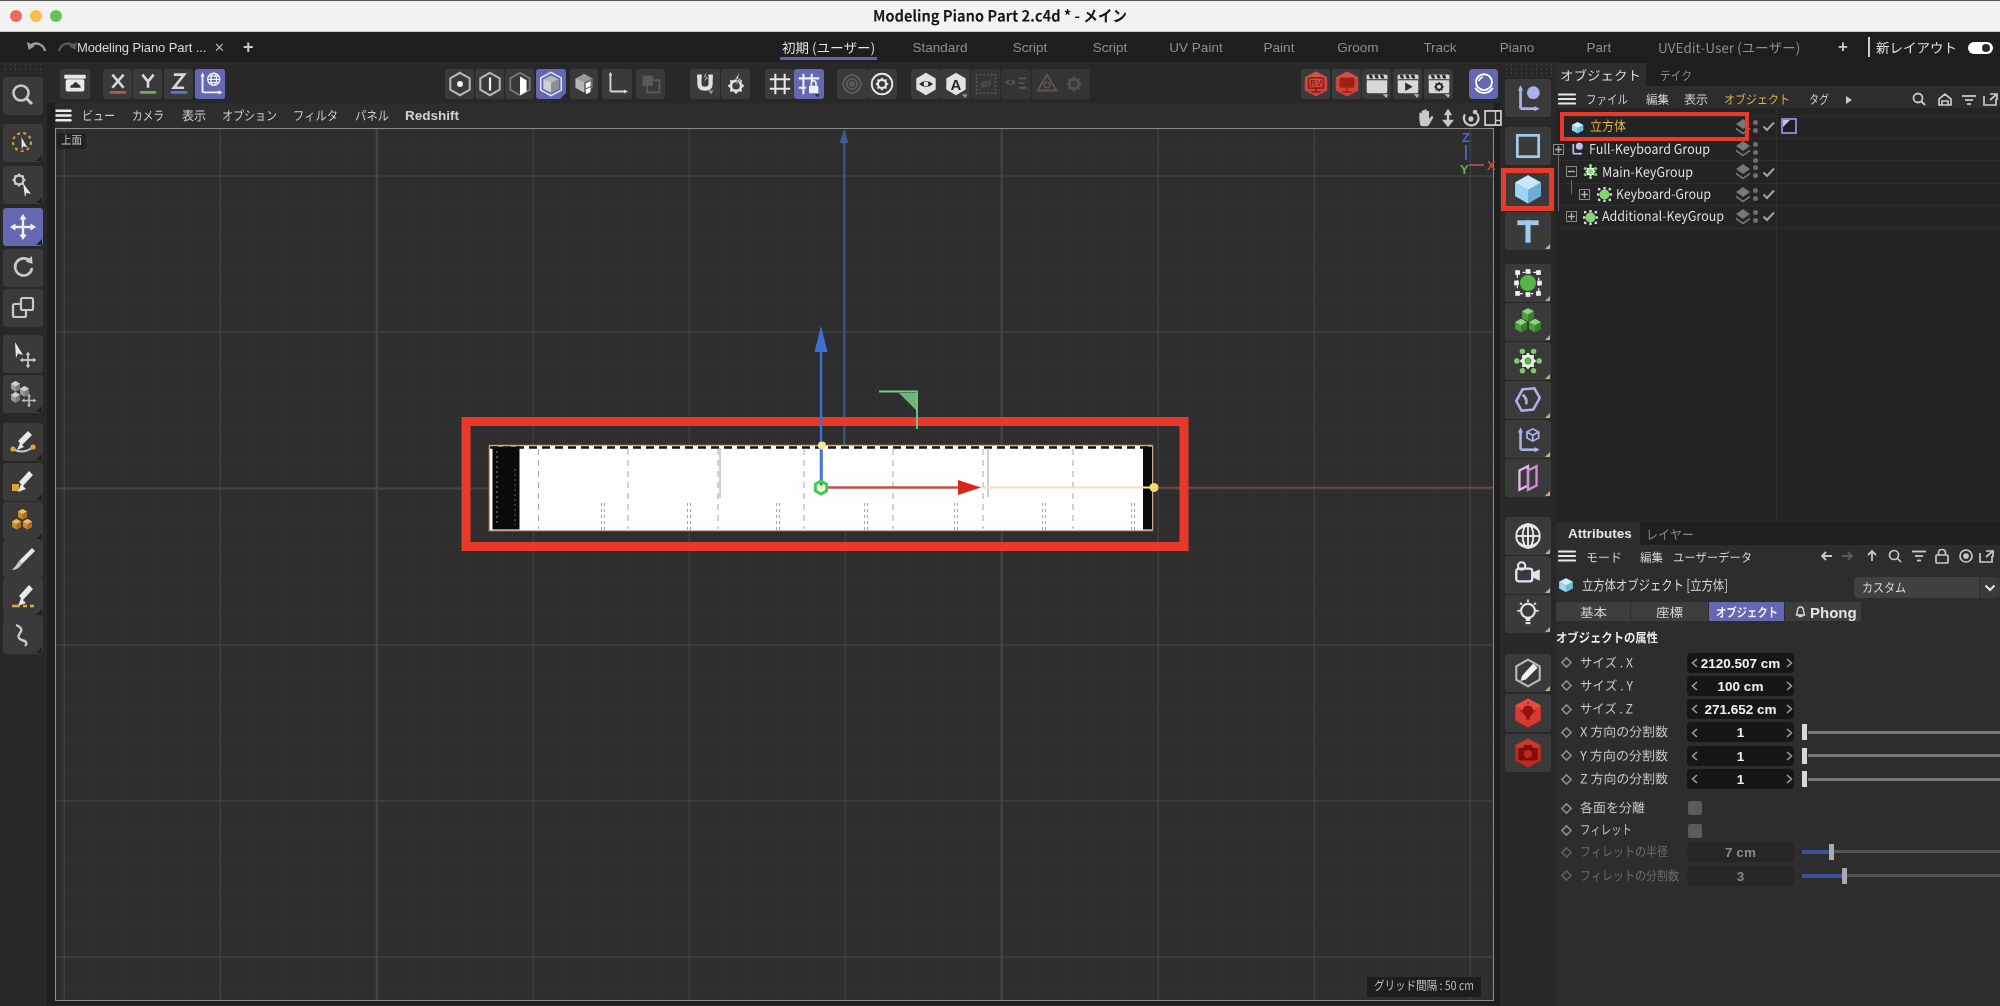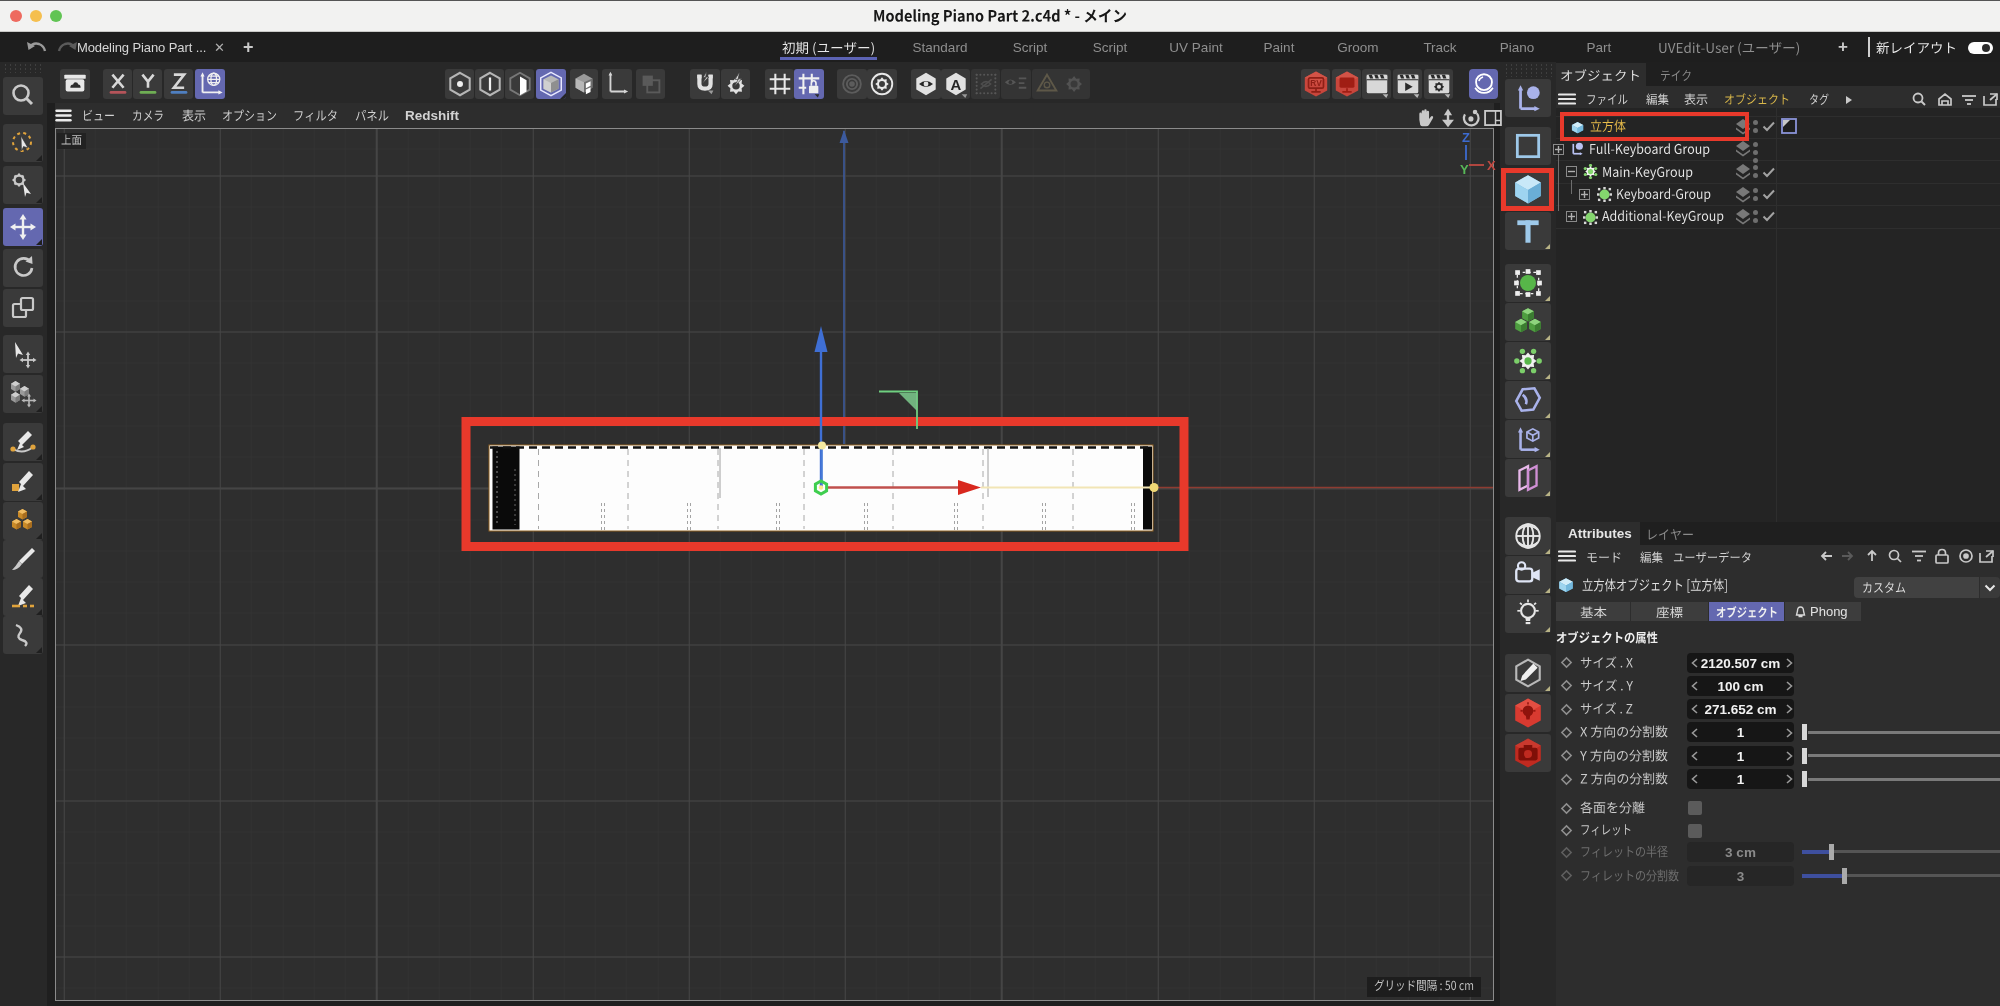--- a/index.html
+++ b/index.html
@@ -1109,21 +1109,21 @@
 <div class="abs" style="left:1709px;top:602px;width:75px;height:19px;background:#6468b0"></div>
 <div class="abs" style="left:1716px;top:604px"><svg class="jt" width="62" height="16" viewBox="0 -11.0 62 16" style="vertical-align:-3.5px">
       <g transform="scale(0.8267 1)">
         <path d="M8.6 -10.0Q8.5 -9.7 8.5 -9.4Q8.5 -9.0 8.5 -8.7Q8.5 -8.2 8.5 -7.6Q8.5 -7.0 8.5 -6.3Q8.5 -5.6 8.6 -4.9Q8.6 -4.2 8.6 -3.5Q8.6 -2.7 8.6 -2.1Q8.6 -1.4 8.6 -0.7Q8.6 -0.1 8.3 0.2Q7.9 0.5 7.2 0.5Q6.7 0.5 6.1 0.5Q5.6 0.5 5.1 0.5L4.9 -1.2Q5.3 -1.1 5.8 -1.1Q6.3 -1.0 6.6 -1.0Q6.8 -1.0 6.9 -1.1Q7.0 -1.3 7.0 -1.5Q7.0 -2.0 7.0 -2.5Q7.0 -3.1 7.0 -3.7Q7.0 -4.3 7.0 -5.0Q7.0 -5.7 7.0 -6.3Q7.0 -7.0 6.9 -7.6Q6.9 -8.2 6.9 -8.7Q6.9 -9.2 6.8 -9.5Q6.8 -9.8 6.8 -10.0ZM1.4 -7.9Q1.7 -7.9 2.1 -7.9Q2.5 -7.8 2.8 -7.8Q3.0 -7.8 3.4 -7.8Q3.9 -7.8 4.5 -7.8Q5.1 -7.8 5.8 -7.8Q6.5 -7.8 7.2 -7.8Q7.9 -7.8 8.5 -7.8Q9.1 -7.8 9.5 -7.8Q9.9 -7.8 10.1 -7.8Q10.4 -7.8 10.7 -7.9Q11.1 -7.9 11.3 -7.9V-6.3Q11.1 -6.3 10.7 -6.3Q10.4 -6.3 10.1 -6.3Q10.0 -6.3 9.6 -6.3Q9.2 -6.3 8.6 -6.3Q8.0 -6.3 7.3 -6.3Q6.6 -6.3 5.8 -6.3Q5.1 -6.3 4.5 -6.3Q3.9 -6.3 3.4 -6.3Q3.0 -6.3 2.8 -6.3Q2.5 -6.3 2.1 -6.3Q1.7 -6.3 1.4 -6.3ZM0.7 -2.0Q1.7 -2.4 2.6 -3.0Q3.5 -3.6 4.2 -4.2Q5.0 -4.8 5.5 -5.5Q6.1 -6.1 6.4 -6.6L7.3 -6.6L7.3 -5.3Q6.9 -4.7 6.3 -4.1Q5.7 -3.5 5.0 -2.8Q4.3 -2.2 3.5 -1.7Q2.7 -1.1 1.9 -0.7Z M22.0 -10.5Q22.2 -10.3 22.3 -10.0Q22.5 -9.7 22.7 -9.4Q22.8 -9.1 22.9 -8.9L21.9 -8.4Q21.8 -8.7 21.6 -9.0Q21.5 -9.3 21.3 -9.6Q21.1 -9.9 21.0 -10.1ZM23.7 -10.9Q23.9 -10.6 24.1 -10.3Q24.3 -10.0 24.4 -9.7Q24.6 -9.4 24.7 -9.2L23.7 -8.8Q23.5 -9.1 23.2 -9.6Q23.0 -10.1 22.7 -10.4ZM23.3 -8.2Q23.2 -8.0 23.1 -7.8Q23.1 -7.5 23.0 -7.3Q22.9 -6.9 22.7 -6.3Q22.6 -5.7 22.4 -5.1Q22.1 -4.5 21.8 -3.9Q21.5 -3.3 21.1 -2.8Q20.6 -2.0 19.8 -1.4Q19.1 -0.7 18.1 -0.2Q17.2 0.3 16.1 0.7L14.7 -0.8Q16.0 -1.1 16.9 -1.5Q17.8 -2.0 18.5 -2.5Q19.1 -3.1 19.6 -3.7Q20.1 -4.3 20.3 -4.9Q20.6 -5.5 20.8 -6.1Q21.0 -6.7 21.1 -7.3Q20.9 -7.3 20.5 -7.3Q20.1 -7.3 19.5 -7.3Q18.9 -7.3 18.3 -7.3Q17.6 -7.3 17.0 -7.3Q16.5 -7.3 16.0 -7.3Q15.5 -7.3 15.3 -7.3Q14.9 -7.3 14.4 -7.2Q14.0 -7.2 13.8 -7.2V-9.0Q14.0 -9.0 14.3 -8.9Q14.5 -8.9 14.8 -8.9Q15.1 -8.9 15.3 -8.9Q15.5 -8.9 15.9 -8.9Q16.2 -8.9 16.7 -8.9Q17.2 -8.9 17.7 -8.9Q18.3 -8.9 18.8 -8.9Q19.3 -8.9 19.8 -8.9Q20.2 -8.9 20.6 -8.9Q20.9 -8.9 21.1 -8.9Q21.3 -8.9 21.5 -8.9Q21.8 -8.9 22.0 -9.0Z M34.1 -9.6Q34.3 -9.3 34.5 -9.0Q34.7 -8.7 34.9 -8.3Q35.1 -8.0 35.3 -7.7L34.2 -7.2Q34.0 -7.6 33.8 -7.9Q33.7 -8.2 33.5 -8.5Q33.3 -8.8 33.1 -9.2ZM35.8 -10.2Q36.0 -10.0 36.3 -9.6Q36.5 -9.3 36.7 -9.0Q36.9 -8.6 37.0 -8.3L35.9 -7.9Q35.8 -8.3 35.6 -8.6Q35.4 -8.9 35.2 -9.2Q35.0 -9.5 34.8 -9.8ZM28.7 -9.8Q29.0 -9.7 29.4 -9.4Q29.8 -9.2 30.2 -8.9Q30.6 -8.7 30.9 -8.5Q31.3 -8.2 31.5 -8.1L30.6 -6.7Q30.4 -6.9 30.0 -7.1Q29.6 -7.3 29.2 -7.6Q28.9 -7.8 28.5 -8.1Q28.1 -8.3 27.8 -8.5ZM26.4 -1.0Q27.1 -1.1 27.8 -1.3Q28.5 -1.5 29.2 -1.7Q30.0 -2.0 30.6 -2.4Q31.7 -3.0 32.6 -3.7Q33.5 -4.5 34.3 -5.3Q35.0 -6.2 35.5 -7.1L36.5 -5.4Q35.6 -4.1 34.3 -2.9Q33.0 -1.7 31.5 -0.9Q30.8 -0.5 30.1 -0.2Q29.3 0.1 28.6 0.3Q27.9 0.6 27.3 0.7ZM26.8 -7.0Q27.1 -6.8 27.5 -6.6Q27.9 -6.4 28.3 -6.1Q28.7 -5.9 29.0 -5.6Q29.4 -5.4 29.6 -5.2L28.7 -3.8Q28.4 -4.0 28.1 -4.2Q27.7 -4.5 27.3 -4.7Q26.9 -5.0 26.6 -5.2Q26.2 -5.4 25.9 -5.6Z M40.0 -6.8Q40.2 -6.7 40.5 -6.7Q40.7 -6.7 41.0 -6.7H46.7Q46.9 -6.7 47.2 -6.7Q47.4 -6.7 47.6 -6.8V-5.2Q47.4 -5.2 47.1 -5.2Q46.9 -5.2 46.7 -5.2H41.0Q40.7 -5.2 40.5 -5.2Q40.2 -5.2 40.0 -5.2ZM42.9 -0.4V-5.9H44.5V-0.4ZM39.3 -1.3Q39.6 -1.3 39.8 -1.3Q40.1 -1.2 40.4 -1.2H47.3Q47.5 -1.2 47.8 -1.3Q48.0 -1.3 48.2 -1.3V0.3Q48.0 0.3 47.7 0.3Q47.4 0.3 47.3 0.3H40.4Q40.1 0.3 39.9 0.3Q39.6 0.3 39.3 0.3Z M61.2 -7.8Q61.1 -7.6 61.0 -7.4Q60.9 -7.1 60.8 -6.9Q60.7 -6.3 60.4 -5.6Q60.1 -4.9 59.6 -4.2Q59.2 -3.4 58.6 -2.7Q57.8 -1.6 56.6 -0.7Q55.4 0.1 53.6 0.8L52.1 -0.5Q53.4 -0.9 54.3 -1.4Q55.3 -1.9 55.9 -2.4Q56.6 -3.0 57.2 -3.6Q57.6 -4.1 58.0 -4.7Q58.3 -5.3 58.6 -5.9Q58.8 -6.5 58.9 -7.0H54.7L55.3 -8.4Q55.5 -8.4 55.8 -8.4Q56.2 -8.4 56.7 -8.4Q57.1 -8.4 57.6 -8.4Q58.1 -8.4 58.4 -8.4Q58.8 -8.4 58.9 -8.4Q59.2 -8.4 59.5 -8.5Q59.8 -8.5 60.0 -8.6ZM57.2 -9.8Q56.9 -9.4 56.7 -9.0Q56.5 -8.7 56.4 -8.5Q56.0 -7.7 55.4 -6.9Q54.7 -6.1 54.0 -5.4Q53.2 -4.6 52.3 -4.0L50.9 -5.0Q51.7 -5.5 52.3 -6.1Q52.9 -6.6 53.4 -7.1Q53.9 -7.7 54.2 -8.2Q54.5 -8.6 54.8 -9.0Q54.9 -9.3 55.1 -9.7Q55.3 -10.0 55.3 -10.4Z M66.4 -1.2Q66.4 -1.4 66.4 -2.0Q66.4 -2.5 66.4 -3.2Q66.4 -4.0 66.4 -4.8Q66.4 -5.5 66.4 -6.3Q66.4 -7.0 66.4 -7.6Q66.4 -8.1 66.4 -8.4Q66.4 -8.7 66.4 -9.1Q66.4 -9.6 66.3 -9.9H68.2Q68.2 -9.6 68.2 -9.2Q68.1 -8.8 68.1 -8.4Q68.1 -8.0 68.1 -7.4Q68.1 -6.8 68.1 -6.1Q68.1 -5.4 68.1 -4.6Q68.1 -3.9 68.1 -3.2Q68.1 -2.5 68.1 -1.9Q68.1 -1.4 68.1 -1.2Q68.1 -1.0 68.2 -0.7Q68.2 -0.4 68.2 -0.1Q68.2 0.3 68.3 0.5H66.3Q66.4 0.2 66.4 -0.3Q66.4 -0.8 66.4 -1.2ZM67.8 -6.7Q68.4 -6.5 69.2 -6.2Q69.9 -6.0 70.7 -5.7Q71.5 -5.4 72.2 -5.1Q72.9 -4.8 73.4 -4.6L72.7 -2.9Q72.1 -3.2 71.5 -3.4Q70.8 -3.7 70.2 -4.0Q69.5 -4.2 68.9 -4.5Q68.3 -4.7 67.8 -4.9Z" fill="#f0f0f0"></path>
       </g>
     </svg></div>
 <div class="abs" style="left:1785px;top:602px;width:76px;height:19px;background:#3d3d3d"></div>
 <svg class="abs" style="left:1795px;top:606px" width="11" height="12" viewBox="0 0 11 12">
     <path d="M5.5 1 Q8.5 1 8.5 5 L9.5 9 L1.5 9 L2.5 5 Q2.5 1 5.5 1 Z M3.5 10.5 L7.5 10.5" fill="none" stroke="#d8d8d8" stroke-width="1.4"></path>
   </svg>
-<div class="abs" style="left:1810px;top:604px;color:#e2e2e2;font-size:13px;font-weight:normal">Phong</div>
+<div class="abs" style="left:1810px;top:604px;color:#e2e2e2;font-size:15px;font-weight:bold">Phong</div>
 <div class="abs" style="left:1556px;top:630px"><svg class="jt" width="102" height="16" viewBox="0 -11.4 102 16" style="vertical-align:-3.0px">
       <g transform="scale(0.8718 1)">
         <path d="M8.9 -10.4Q8.8 -10.1 8.8 -9.8Q8.8 -9.4 8.8 -9.1Q8.8 -8.6 8.8 -7.9Q8.9 -7.3 8.9 -6.6Q8.9 -5.8 8.9 -5.1Q8.9 -4.4 8.9 -3.6Q8.9 -2.9 9.0 -2.1Q9.0 -1.4 9.0 -0.8Q9.0 -0.1 8.6 0.2Q8.3 0.6 7.5 0.6Q6.9 0.6 6.4 0.5Q5.8 0.5 5.3 0.5L5.1 -1.2Q5.6 -1.1 6.0 -1.1Q6.5 -1.1 6.9 -1.1Q7.1 -1.1 7.2 -1.2Q7.3 -1.3 7.3 -1.6Q7.3 -2.0 7.3 -2.6Q7.3 -3.2 7.3 -3.9Q7.3 -4.5 7.3 -5.2Q7.3 -5.9 7.3 -6.6Q7.2 -7.3 7.2 -7.9Q7.2 -8.6 7.2 -9.1Q7.1 -9.5 7.1 -9.8Q7.1 -10.2 7.0 -10.4ZM1.5 -8.3Q1.8 -8.2 2.2 -8.2Q2.6 -8.2 2.9 -8.2Q3.1 -8.2 3.6 -8.2Q4.0 -8.2 4.7 -8.2Q5.3 -8.2 6.1 -8.2Q6.8 -8.2 7.5 -8.2Q8.2 -8.2 8.8 -8.2Q9.5 -8.2 9.9 -8.2Q10.3 -8.2 10.5 -8.2Q10.8 -8.2 11.2 -8.2Q11.6 -8.2 11.8 -8.3V-6.5Q11.5 -6.6 11.1 -6.6Q10.8 -6.6 10.5 -6.6Q10.4 -6.6 10.0 -6.6Q9.6 -6.6 8.9 -6.6Q8.3 -6.6 7.6 -6.6Q6.8 -6.6 6.1 -6.6Q5.3 -6.6 4.7 -6.6Q4.0 -6.6 3.6 -6.6Q3.1 -6.6 3.0 -6.6Q2.6 -6.6 2.2 -6.6Q1.8 -6.6 1.5 -6.5ZM0.8 -2.1Q1.8 -2.5 2.7 -3.1Q3.6 -3.7 4.4 -4.4Q5.2 -5.0 5.8 -5.7Q6.4 -6.3 6.7 -6.9L7.6 -6.9L7.6 -5.5Q7.2 -4.9 6.6 -4.3Q6.0 -3.6 5.2 -3.0Q4.5 -2.3 3.6 -1.7Q2.8 -1.2 2.0 -0.7Z M22.9 -11.0Q23.0 -10.7 23.2 -10.4Q23.4 -10.1 23.6 -9.8Q23.8 -9.5 23.9 -9.2L22.8 -8.8Q22.7 -9.1 22.5 -9.4Q22.3 -9.7 22.1 -10.0Q22.0 -10.3 21.8 -10.5ZM24.7 -11.3Q24.9 -11.1 25.0 -10.7Q25.2 -10.4 25.4 -10.1Q25.6 -9.8 25.7 -9.6L24.6 -9.1Q24.4 -9.5 24.2 -10.0Q23.9 -10.5 23.6 -10.8ZM24.2 -8.5Q24.1 -8.3 24.1 -8.1Q24.0 -7.8 23.9 -7.6Q23.8 -7.1 23.6 -6.5Q23.5 -5.9 23.2 -5.3Q23.0 -4.7 22.7 -4.0Q22.4 -3.4 22.0 -2.9Q21.4 -2.1 20.6 -1.4Q19.8 -0.7 18.9 -0.2Q17.9 0.3 16.7 0.7L15.3 -0.8Q16.6 -1.1 17.6 -1.6Q18.5 -2.1 19.2 -2.6Q19.9 -3.2 20.4 -3.9Q20.9 -4.4 21.2 -5.1Q21.5 -5.7 21.7 -6.4Q21.9 -7.0 22.0 -7.6Q21.8 -7.6 21.3 -7.6Q20.9 -7.6 20.3 -7.6Q19.7 -7.6 19.0 -7.6Q18.3 -7.6 17.7 -7.6Q17.1 -7.6 16.6 -7.6Q16.1 -7.6 15.9 -7.6Q15.4 -7.6 15.0 -7.5Q14.6 -7.5 14.3 -7.5V-9.3Q14.5 -9.3 14.8 -9.3Q15.1 -9.3 15.4 -9.2Q15.7 -9.2 15.9 -9.2Q16.1 -9.2 16.5 -9.2Q16.9 -9.2 17.4 -9.2Q17.9 -9.2 18.4 -9.2Q19.0 -9.2 19.5 -9.2Q20.1 -9.2 20.6 -9.2Q21.1 -9.2 21.4 -9.2Q21.8 -9.2 21.9 -9.2Q22.1 -9.2 22.4 -9.2Q22.7 -9.3 22.9 -9.3Z M35.5 -10.0Q35.7 -9.7 35.9 -9.4Q36.1 -9.0 36.3 -8.6Q36.5 -8.3 36.7 -8.0L35.5 -7.5Q35.4 -7.9 35.2 -8.2Q35.0 -8.6 34.8 -8.9Q34.6 -9.2 34.4 -9.5ZM37.3 -10.6Q37.5 -10.4 37.7 -10.0Q37.9 -9.7 38.1 -9.3Q38.3 -9.0 38.5 -8.7L37.4 -8.2Q37.2 -8.6 37.0 -8.9Q36.8 -9.2 36.6 -9.5Q36.4 -9.8 36.2 -10.2ZM29.8 -10.2Q30.2 -10.1 30.6 -9.8Q31.0 -9.6 31.4 -9.3Q31.8 -9.0 32.2 -8.8Q32.6 -8.6 32.8 -8.4L31.8 -6.9Q31.6 -7.1 31.2 -7.4Q30.8 -7.6 30.4 -7.9Q30.0 -8.1 29.6 -8.4Q29.2 -8.6 28.9 -8.8ZM27.4 -1.0Q28.2 -1.1 28.9 -1.3Q29.7 -1.5 30.4 -1.8Q31.2 -2.1 31.9 -2.5Q33.0 -3.1 33.9 -3.9Q34.9 -4.6 35.6 -5.5Q36.4 -6.4 36.9 -7.3L37.9 -5.6Q37.0 -4.2 35.7 -3.0Q34.3 -1.8 32.7 -0.9Q32.1 -0.5 31.3 -0.2Q30.5 0.1 29.7 0.4Q29.0 0.6 28.4 0.7ZM27.8 -7.3Q28.2 -7.1 28.6 -6.9Q29.0 -6.6 29.4 -6.3Q29.8 -6.1 30.2 -5.9Q30.6 -5.6 30.8 -5.4L29.9 -4.0Q29.6 -4.2 29.2 -4.4Q28.8 -4.7 28.4 -4.9Q28.0 -5.2 27.6 -5.4Q27.2 -5.7 26.9 -5.8Z M41.6 -7.0Q41.8 -7.0 42.1 -7.0Q42.4 -7.0 42.6 -7.0H48.5Q48.8 -7.0 49.0 -7.0Q49.3 -7.0 49.6 -7.0V-5.4Q49.3 -5.4 49.0 -5.4Q48.8 -5.5 48.5 -5.5H42.6Q42.4 -5.5 42.1 -5.4Q41.8 -5.4 41.6 -5.4ZM44.6 -0.4V-6.2H46.3V-0.4ZM40.9 -1.4Q41.1 -1.3 41.4 -1.3Q41.7 -1.3 42.0 -1.3H49.1Q49.4 -1.3 49.7 -1.3Q49.9 -1.3 50.1 -1.4V0.3Q49.9 0.3 49.6 0.3Q49.3 0.3 49.1 0.3H42.0Q41.7 0.3 41.4 0.3Q41.2 0.3 40.9 0.3Z M63.7 -8.1Q63.6 -7.9 63.5 -7.7Q63.3 -7.4 63.3 -7.2Q63.1 -6.6 62.8 -5.8Q62.5 -5.1 62.0 -4.3Q61.6 -3.5 61.0 -2.8Q60.1 -1.7 58.8 -0.8Q57.6 0.1 55.7 0.9L54.2 -0.5Q55.5 -0.9 56.5 -1.4Q57.5 -1.9 58.2 -2.5Q58.9 -3.1 59.5 -3.7Q59.9 -4.2 60.3 -4.9Q60.7 -5.5 60.9 -6.2Q61.2 -6.8 61.3 -7.3H56.9L57.5 -8.8Q57.7 -8.8 58.1 -8.8Q58.5 -8.8 58.9 -8.8Q59.4 -8.8 59.9 -8.8Q60.4 -8.8 60.7 -8.8Q61.1 -8.8 61.2 -8.8Q61.5 -8.8 61.8 -8.8Q62.1 -8.8 62.4 -8.9ZM59.5 -10.1Q59.2 -9.8 59.0 -9.4Q58.8 -9.0 58.7 -8.8Q58.2 -8.0 57.6 -7.2Q56.9 -6.4 56.1 -5.6Q55.3 -4.8 54.4 -4.1L52.9 -5.2Q53.8 -5.7 54.4 -6.3Q55.1 -6.9 55.5 -7.4Q56.0 -8.0 56.4 -8.5Q56.7 -9.0 57.0 -9.4Q57.1 -9.6 57.3 -10.0Q57.5 -10.4 57.5 -10.8Z M69.1 -1.2Q69.1 -1.5 69.1 -2.1Q69.1 -2.6 69.1 -3.4Q69.1 -4.1 69.1 -4.9Q69.1 -5.8 69.1 -6.5Q69.1 -7.3 69.1 -7.9Q69.1 -8.4 69.1 -8.7Q69.1 -9.1 69.0 -9.5Q69.0 -9.9 68.9 -10.3H71.0Q70.9 -9.9 70.9 -9.5Q70.9 -9.1 70.9 -8.7Q70.9 -8.4 70.9 -7.7Q70.9 -7.1 70.9 -6.4Q70.9 -5.6 70.9 -4.8Q70.9 -4.0 70.9 -3.3Q70.9 -2.6 70.9 -2.0Q70.9 -1.5 70.9 -1.2Q70.9 -1.1 70.9 -0.7Q70.9 -0.4 70.9 -0.1Q71.0 0.3 71.0 0.6H69.0Q69.0 0.2 69.0 -0.3Q69.1 -0.9 69.1 -1.2ZM70.5 -6.9Q71.1 -6.7 71.9 -6.5Q72.7 -6.2 73.6 -5.9Q74.4 -5.6 75.1 -5.3Q75.8 -5.0 76.3 -4.8L75.6 -3.0Q75.0 -3.3 74.3 -3.6Q73.7 -3.9 73.0 -4.1Q72.3 -4.4 71.7 -4.6Q71.0 -4.9 70.5 -5.1Z M85.7 -8.9Q85.6 -7.9 85.3 -6.8Q85.1 -5.7 84.8 -4.5Q84.4 -3.2 83.9 -2.3Q83.4 -1.3 82.8 -0.8Q82.2 -0.3 81.5 -0.3Q80.8 -0.3 80.1 -0.8Q79.5 -1.3 79.2 -2.1Q78.8 -3.0 78.8 -4.1Q78.8 -5.2 79.3 -6.2Q79.7 -7.2 80.6 -8.0Q81.4 -8.8 82.5 -9.2Q83.5 -9.6 84.8 -9.6Q86.0 -9.6 87.0 -9.3Q87.9 -8.9 88.6 -8.2Q89.3 -7.5 89.7 -6.6Q90.1 -5.6 90.1 -4.6Q90.1 -3.2 89.5 -2.1Q88.9 -1.1 87.8 -0.4Q86.7 0.4 85.1 0.6L84.1 -0.9Q84.5 -1.0 84.8 -1.0Q85.1 -1.1 85.3 -1.1Q86.0 -1.3 86.5 -1.6Q87.0 -1.9 87.4 -2.3Q87.8 -2.8 88.1 -3.3Q88.3 -3.9 88.3 -4.6Q88.3 -5.4 88.1 -6.0Q87.8 -6.7 87.4 -7.1Q86.9 -7.6 86.3 -7.9Q85.6 -8.1 84.8 -8.1Q83.7 -8.1 82.9 -7.8Q82.1 -7.4 81.6 -6.8Q81.1 -6.2 80.8 -5.5Q80.5 -4.9 80.5 -4.3Q80.5 -3.6 80.7 -3.2Q80.8 -2.7 81.0 -2.5Q81.3 -2.3 81.5 -2.3Q81.8 -2.3 82.1 -2.6Q82.3 -2.9 82.6 -3.4Q82.8 -4.0 83.1 -4.9Q83.4 -5.8 83.6 -6.9Q83.8 -7.9 83.9 -9.0Z M92.7 -10.5H94.2V-6.7Q94.2 -5.8 94.1 -4.8Q94.1 -3.8 93.9 -2.7Q93.8 -1.7 93.5 -0.7Q93.2 0.3 92.7 1.1Q92.5 1.0 92.3 0.8Q92.0 0.7 91.8 0.5Q91.5 0.4 91.3 0.3Q91.8 -0.4 92.1 -1.3Q92.3 -2.2 92.5 -3.1Q92.6 -4.1 92.6 -5.0Q92.7 -5.9 92.7 -6.7ZM93.6 -10.5H102.7V-7.4H93.6V-8.6H101.2V-9.3H93.6ZM97.9 -6.8H99.3V-0.4H97.9ZM96.3 -4.6V-4.0H100.9V-4.6ZM94.9 -5.5H102.3V-3.2H94.9ZM94.4 -2.7H102.3V-1.7H95.8V1.2H94.4ZM101.5 -2.7H102.9V-0.0Q102.9 0.4 102.8 0.6Q102.7 0.9 102.4 1.0Q102.2 1.1 101.8 1.1Q101.3 1.2 100.8 1.2Q100.8 0.9 100.7 0.6Q100.6 0.3 100.5 0.1Q100.7 0.1 101.0 0.1Q101.2 0.1 101.3 0.1Q101.4 0.1 101.5 0.1Q101.5 0.1 101.5 -0.0ZM96.1 -0.8Q97.0 -0.9 98.2 -0.9Q99.3 -1.0 100.6 -1.0L100.6 -0.0Q99.4 0.1 98.3 0.1Q97.1 0.2 96.2 0.2ZM101.4 -7.4 102.3 -6.5Q101.6 -6.3 100.7 -6.2Q99.8 -6.1 98.8 -6.0Q97.9 -5.9 96.9 -5.9Q95.9 -5.9 95.0 -5.9Q95.0 -6.1 94.9 -6.4Q94.8 -6.6 94.7 -6.8Q95.6 -6.8 96.5 -6.9Q97.5 -6.9 98.4 -7.0Q99.3 -7.0 100.0 -7.1Q100.8 -7.2 101.4 -7.4ZM99.7 -1.4 100.6 -1.6Q100.8 -1.3 100.9 -1.0Q101.0 -0.6 101.1 -0.3Q101.2 -0.0 101.3 0.2L100.4 0.5Q100.3 0.2 100.2 -0.1Q100.1 -0.4 100.0 -0.7Q99.8 -1.1 99.7 -1.4Z M105.9 -11.0H107.5V1.2H105.9ZM104.8 -8.5 106.0 -8.4Q105.9 -7.8 105.8 -7.2Q105.8 -6.5 105.6 -5.9Q105.5 -5.2 105.4 -4.7L104.2 -5.1Q104.4 -5.6 104.5 -6.2Q104.6 -6.8 104.7 -7.4Q104.8 -8.0 104.8 -8.5ZM107.2 -8.4 108.2 -8.9Q108.5 -8.4 108.8 -7.8Q109.0 -7.2 109.1 -6.8L108.0 -6.3Q107.9 -6.6 107.8 -6.9Q107.7 -7.3 107.5 -7.7Q107.4 -8.1 107.2 -8.4ZM109.7 -10.4 111.2 -10.2Q111.0 -9.3 110.8 -8.3Q110.6 -7.4 110.3 -6.6Q110.1 -5.7 109.7 -5.1Q109.6 -5.2 109.3 -5.4Q109.1 -5.5 108.8 -5.6Q108.5 -5.8 108.3 -5.8Q108.7 -6.4 108.9 -7.1Q109.2 -7.9 109.4 -8.7Q109.6 -9.6 109.7 -10.4ZM110.1 -8.4H116.1V-6.9H109.7ZM111.9 -11.0H113.5V0.1H111.9ZM109.4 -4.8H115.8V-3.3H109.4ZM108.4 -0.7H116.5V0.7H108.4Z" fill="#f0f0f0"></path>
       </g>
     </svg></div>
 <svg class="abs" style="left:1560px;top:656.1px" width="13" height="13" viewBox="0 0 13 13">
     <rect x="3.2" y="3.2" width="6.6" height="6.6" fill="none" stroke="#909090" stroke-width="1.5" transform="rotate(45 6.5 6.5)"></rect>
   </svg>
 <div class="abs" style="left:1580px;top:655px"><svg class="jt" width="53" height="16" viewBox="0 -11.4 53 16" style="vertical-align:-3.0px">
       <g transform="scale(0.9483 1)">
@@ -1235,21 +1235,21 @@
     </svg></div>
 <div class="abs" style="left:1688px;top:824px;width:14px;height:14px;background:#5b5b5b;border-radius:2px"></div>
 <svg class="abs" style="left:1560px;top:846.0px" width="13" height="13" viewBox="0 0 13 13">
     <rect x="3.2" y="3.2" width="6.6" height="6.6" fill="none" stroke="#5f5f5f" stroke-width="1.5" transform="rotate(45 6.5 6.5)"></rect>
   </svg>
 <div class="abs" style="left:1580px;top:844px"><svg class="jt" width="88" height="16" viewBox="0 -11.4 88 16" style="vertical-align:-3.0px">
       <g transform="scale(0.8462 1)">
         <path d="M11.2 -8.6Q11.1 -8.5 11.1 -8.3Q11.0 -8.2 11.0 -8.0Q10.9 -7.5 10.7 -6.9Q10.6 -6.2 10.3 -5.6Q10.1 -4.9 9.8 -4.3Q9.4 -3.7 9.1 -3.2Q8.5 -2.4 7.7 -1.8Q7.0 -1.1 6.1 -0.6Q5.1 -0.1 3.9 0.3L3.1 -0.7Q4.3 -1.0 5.3 -1.5Q6.2 -1.9 6.9 -2.5Q7.6 -3.1 8.1 -3.8Q8.6 -4.4 8.9 -5.2Q9.3 -5.9 9.5 -6.7Q9.7 -7.4 9.8 -8.1Q9.6 -8.1 9.1 -8.1Q8.6 -8.1 7.9 -8.1Q7.3 -8.1 6.5 -8.1Q5.8 -8.1 5.1 -8.1Q4.4 -8.1 3.9 -8.1Q3.4 -8.1 3.2 -8.1Q2.8 -8.1 2.5 -8.0Q2.1 -8.0 1.9 -8.0V-9.2Q2.1 -9.1 2.3 -9.1Q2.5 -9.1 2.7 -9.1Q3.0 -9.1 3.2 -9.1Q3.3 -9.1 3.7 -9.1Q4.1 -9.1 4.7 -9.1Q5.2 -9.1 5.9 -9.1Q6.5 -9.1 7.1 -9.1Q7.8 -9.1 8.3 -9.1Q8.8 -9.1 9.2 -9.1Q9.6 -9.1 9.7 -9.1Q9.9 -9.1 10.0 -9.1Q10.2 -9.1 10.4 -9.2Z M14.6 -3.4Q15.4 -3.6 16.3 -3.9Q17.2 -4.2 18.0 -4.6Q18.7 -5.0 19.3 -5.3Q19.9 -5.7 20.5 -6.2Q21.1 -6.6 21.5 -7.1Q22.0 -7.6 22.4 -8.0L23.2 -7.2Q22.8 -6.8 22.2 -6.3Q21.7 -5.8 21.0 -5.3Q20.4 -4.8 19.7 -4.4Q19.3 -4.2 18.8 -3.9Q18.2 -3.6 17.6 -3.4Q17.0 -3.1 16.4 -2.8Q15.7 -2.6 15.1 -2.4ZM19.2 -4.7 20.2 -5.0V-0.1Q20.2 0.1 20.2 0.3Q20.2 0.5 20.3 0.7Q20.3 0.9 20.3 1.0H19.1Q19.1 0.9 19.1 0.7Q19.1 0.5 19.1 0.3Q19.2 0.1 19.2 -0.1Z M28.9 -0.4Q29.0 -0.6 29.0 -0.7Q29.0 -0.9 29.0 -1.1Q29.0 -1.3 29.0 -1.8Q29.0 -2.3 29.0 -3.1Q29.0 -3.8 29.0 -4.6Q29.0 -5.4 29.0 -6.2Q29.0 -7.0 29.0 -7.6Q29.0 -8.2 29.0 -8.5Q29.0 -8.7 29.0 -8.9Q29.0 -9.1 29.0 -9.3Q28.9 -9.5 28.9 -9.7H30.2Q30.2 -9.4 30.1 -9.1Q30.1 -8.8 30.1 -8.5Q30.1 -8.2 30.1 -7.7Q30.1 -7.2 30.1 -6.6Q30.1 -6.0 30.1 -5.3Q30.1 -4.6 30.1 -3.9Q30.1 -3.2 30.1 -2.7Q30.1 -2.1 30.1 -1.7Q30.1 -1.3 30.1 -1.1Q31.0 -1.4 32.0 -1.8Q33.0 -2.2 34.0 -2.8Q34.9 -3.4 35.8 -4.1Q36.6 -4.8 37.2 -5.5L37.8 -4.6Q36.5 -3.1 34.6 -1.9Q32.6 -0.7 30.2 0.0Q30.1 0.0 29.9 0.1Q29.8 0.1 29.6 0.2Z M45.3 -7.5Q45.4 -7.3 45.5 -6.9Q45.7 -6.5 45.8 -6.1Q46.0 -5.7 46.1 -5.3Q46.2 -4.9 46.3 -4.7L45.3 -4.3Q45.3 -4.6 45.2 -4.9Q45.0 -5.3 44.9 -5.8Q44.7 -6.2 44.6 -6.6Q44.4 -6.9 44.3 -7.2ZM50.0 -6.8Q49.9 -6.6 49.9 -6.4Q49.8 -6.2 49.8 -6.1Q49.5 -5.0 49.1 -4.0Q48.6 -3.0 47.9 -2.1Q47.0 -1.0 45.9 -0.2Q44.8 0.6 43.7 1.0L42.9 0.1Q43.6 -0.1 44.4 -0.5Q45.1 -0.9 45.8 -1.5Q46.5 -2.0 47.1 -2.7Q47.5 -3.2 47.9 -3.9Q48.3 -4.7 48.5 -5.5Q48.8 -6.3 48.9 -7.1ZM42.3 -6.8Q42.4 -6.6 42.5 -6.2Q42.7 -5.9 42.9 -5.4Q43.0 -5.0 43.2 -4.6Q43.4 -4.2 43.4 -3.9L42.5 -3.5Q42.4 -3.8 42.2 -4.2Q42.1 -4.6 41.9 -5.1Q41.7 -5.5 41.6 -5.9Q41.4 -6.3 41.3 -6.5Z M56.4 -1.1Q56.4 -1.3 56.4 -1.9Q56.4 -2.4 56.4 -3.2Q56.4 -3.9 56.4 -4.8Q56.4 -5.6 56.4 -6.4Q56.4 -7.2 56.4 -7.8Q56.4 -8.4 56.4 -8.7Q56.4 -9.0 56.4 -9.4Q56.3 -9.8 56.3 -10.1H57.6Q57.5 -9.8 57.5 -9.4Q57.5 -9.0 57.5 -8.7Q57.5 -8.2 57.5 -7.5Q57.5 -6.8 57.5 -6.0Q57.5 -5.2 57.5 -4.4Q57.5 -3.6 57.5 -2.9Q57.5 -2.3 57.5 -1.8Q57.5 -1.3 57.5 -1.1Q57.5 -0.9 57.5 -0.7Q57.5 -0.4 57.5 -0.1Q57.5 0.2 57.6 0.4H56.3Q56.3 0.1 56.4 -0.4Q56.4 -0.8 56.4 -1.1ZM57.2 -6.7Q57.9 -6.5 58.7 -6.2Q59.4 -5.9 60.2 -5.6Q61.0 -5.3 61.8 -5.0Q62.5 -4.7 63.0 -4.4L62.6 -3.3Q62.0 -3.6 61.3 -4.0Q60.6 -4.3 59.9 -4.6Q59.1 -4.9 58.5 -5.1Q57.8 -5.3 57.2 -5.5Z M72.3 -8.9Q72.2 -7.9 72.0 -6.8Q71.8 -5.7 71.5 -4.6Q71.1 -3.3 70.6 -2.4Q70.1 -1.5 69.6 -1.0Q69.1 -0.6 68.5 -0.6Q67.9 -0.6 67.4 -1.0Q66.8 -1.4 66.5 -2.2Q66.1 -3.0 66.1 -4.0Q66.1 -5.1 66.6 -6.1Q67.0 -7.0 67.8 -7.7Q68.6 -8.5 69.6 -8.9Q70.6 -9.3 71.8 -9.3Q73.0 -9.3 73.9 -9.0Q74.8 -8.6 75.5 -7.9Q76.1 -7.3 76.5 -6.4Q76.8 -5.5 76.8 -4.5Q76.8 -3.2 76.2 -2.1Q75.7 -1.1 74.6 -0.5Q73.5 0.2 71.9 0.4L71.3 -0.6Q71.6 -0.6 71.9 -0.6Q72.2 -0.7 72.4 -0.7Q73.1 -0.9 73.7 -1.2Q74.2 -1.5 74.7 -2.0Q75.2 -2.4 75.5 -3.1Q75.7 -3.7 75.7 -4.6Q75.7 -5.4 75.5 -6.1Q75.2 -6.7 74.7 -7.3Q74.2 -7.8 73.5 -8.1Q72.7 -8.4 71.8 -8.4Q70.7 -8.4 69.9 -8.0Q69.0 -7.6 68.4 -7.0Q67.8 -6.3 67.5 -5.6Q67.2 -4.8 67.2 -4.1Q67.2 -3.3 67.4 -2.8Q67.6 -2.3 67.9 -2.0Q68.2 -1.8 68.5 -1.8Q68.8 -1.8 69.1 -2.1Q69.5 -2.4 69.8 -3.1Q70.1 -3.7 70.5 -4.8Q70.8 -5.8 71.0 -6.8Q71.2 -7.9 71.2 -8.9Z M79.9 -10.2 80.8 -10.6Q81.1 -10.1 81.4 -9.6Q81.7 -9.1 82.0 -8.6Q82.2 -8.1 82.3 -7.7L81.4 -7.3Q81.3 -7.7 81.1 -8.2Q80.8 -8.7 80.5 -9.2Q80.2 -9.8 79.9 -10.2ZM88.1 -10.6 89.2 -10.3Q88.9 -9.8 88.6 -9.2Q88.3 -8.7 88.0 -8.2Q87.7 -7.7 87.4 -7.3L86.5 -7.6Q86.8 -8.0 87.1 -8.5Q87.4 -9.1 87.7 -9.6Q87.9 -10.2 88.1 -10.6ZM79.5 -6.7H89.6V-5.8H79.5ZM78.7 -3.7H90.3V-2.7H78.7ZM84.0 -10.9H85.0V1.0H84.0Z M95.9 -10.2H102.1V-9.4H95.9ZM101.8 -10.2H102.0L102.2 -10.3L102.8 -10.0Q102.4 -8.8 101.6 -7.9Q100.9 -7.0 99.9 -6.3Q99.0 -5.7 97.9 -5.2Q96.8 -4.7 95.7 -4.3Q95.6 -4.5 95.4 -4.7Q95.3 -5.0 95.2 -5.1Q96.2 -5.4 97.2 -5.8Q98.3 -6.3 99.2 -6.9Q100.1 -7.5 100.7 -8.3Q101.4 -9.1 101.8 -10.1ZM97.5 -9.4Q98.1 -8.4 99.0 -7.6Q99.9 -6.7 101.1 -6.1Q102.3 -5.5 103.7 -5.2Q103.6 -5.1 103.5 -5.0Q103.4 -4.8 103.3 -4.7Q103.2 -4.5 103.1 -4.4Q101.7 -4.8 100.4 -5.4Q99.2 -6.1 98.3 -7.0Q97.3 -8.0 96.7 -9.1ZM95.2 -0.2H103.5V0.6H95.2ZM99.0 -4.9H99.9V0.2H99.0ZM96.0 -3.1H102.8V-2.3H96.0ZM94.8 -8.4 95.7 -8.0Q95.2 -7.2 94.6 -6.4Q93.9 -5.6 93.2 -5.0Q92.6 -4.3 91.9 -3.8Q91.8 -3.9 91.7 -4.0Q91.6 -4.2 91.5 -4.4Q91.4 -4.5 91.3 -4.6Q91.9 -5.1 92.6 -5.7Q93.2 -6.3 93.8 -7.0Q94.4 -7.6 94.8 -8.4ZM94.3 -10.9 95.3 -10.5Q94.9 -10.0 94.3 -9.4Q93.8 -8.8 93.2 -8.3Q92.6 -7.7 92.0 -7.3Q91.9 -7.5 91.8 -7.6Q91.7 -7.7 91.6 -7.9Q91.5 -8.1 91.5 -8.1Q92.0 -8.5 92.6 -9.0Q93.1 -9.4 93.6 -9.9Q94.1 -10.4 94.3 -10.9ZM93.4 -5.7 94.3 -6.6 94.4 -6.6V1.0H93.4Z" fill="#6f6f6f"></path>
       </g>
     </svg></div>
-<div class="abs" style="left:1687px;top:842px;width:107px;height:20px;background:#262626;border-radius:4px;color:#8a8a8a;font-size:13.5px;font-weight:bold;display:flex;align-items:center;justify-content:center">3 cm</div>
+<div class="abs" style="left:1687px;top:842px;width:107px;height:20px;background:#262626;border-radius:4px;color:#8a8a8a;font-size:13.5px;font-weight:bold;display:flex;align-items:center;justify-content:center">7 cm</div>
 <div class="abs" style="left:1802px;top:850px;width:29px;height:4px;background:#3e4f9e"></div>
 <div class="abs" style="left:1831px;top:850px;width:169px;height:3px;background:#555"></div>
 <div class="abs" style="left:1829px;top:844px;width:5px;height:16px;background:#aaa"></div>
 <svg class="abs" style="left:1560px;top:869.0px" width="13" height="13" viewBox="0 0 13 13">
     <rect x="3.2" y="3.2" width="6.6" height="6.6" fill="none" stroke="#5f5f5f" stroke-width="1.5" transform="rotate(45 6.5 6.5)"></rect>
   </svg>
 <div class="abs" style="left:1580px;top:868px"><svg class="jt" width="99" height="16" viewBox="0 -11.4 99 16" style="vertical-align:-3.0px">
       <g transform="scale(0.8462 1)">
         <path d="M11.2 -8.6Q11.1 -8.5 11.1 -8.3Q11.0 -8.2 11.0 -8.0Q10.9 -7.5 10.7 -6.9Q10.6 -6.2 10.3 -5.6Q10.1 -4.9 9.8 -4.3Q9.4 -3.7 9.1 -3.2Q8.5 -2.4 7.7 -1.8Q7.0 -1.1 6.1 -0.6Q5.1 -0.1 3.9 0.3L3.1 -0.7Q4.3 -1.0 5.3 -1.5Q6.2 -1.9 6.9 -2.5Q7.6 -3.1 8.1 -3.8Q8.6 -4.4 8.9 -5.2Q9.3 -5.9 9.5 -6.7Q9.7 -7.4 9.8 -8.1Q9.6 -8.1 9.1 -8.1Q8.6 -8.1 7.9 -8.1Q7.3 -8.1 6.5 -8.1Q5.8 -8.1 5.1 -8.1Q4.4 -8.1 3.9 -8.1Q3.4 -8.1 3.2 -8.1Q2.8 -8.1 2.5 -8.0Q2.1 -8.0 1.9 -8.0V-9.2Q2.1 -9.1 2.3 -9.1Q2.5 -9.1 2.7 -9.1Q3.0 -9.1 3.2 -9.1Q3.3 -9.1 3.7 -9.1Q4.1 -9.1 4.7 -9.1Q5.2 -9.1 5.9 -9.1Q6.5 -9.1 7.1 -9.1Q7.8 -9.1 8.3 -9.1Q8.8 -9.1 9.2 -9.1Q9.6 -9.1 9.7 -9.1Q9.9 -9.1 10.0 -9.1Q10.2 -9.1 10.4 -9.2Z M14.6 -3.4Q15.4 -3.6 16.3 -3.9Q17.2 -4.2 18.0 -4.6Q18.7 -5.0 19.3 -5.3Q19.9 -5.7 20.5 -6.2Q21.1 -6.6 21.5 -7.1Q22.0 -7.6 22.4 -8.0L23.2 -7.2Q22.8 -6.8 22.2 -6.3Q21.7 -5.8 21.0 -5.3Q20.4 -4.8 19.7 -4.4Q19.3 -4.2 18.8 -3.9Q18.2 -3.6 17.6 -3.4Q17.0 -3.1 16.4 -2.8Q15.7 -2.6 15.1 -2.4ZM19.2 -4.7 20.2 -5.0V-0.1Q20.2 0.1 20.2 0.3Q20.2 0.5 20.3 0.7Q20.3 0.9 20.3 1.0H19.1Q19.1 0.9 19.1 0.7Q19.1 0.5 19.1 0.3Q19.2 0.1 19.2 -0.1Z M28.9 -0.4Q29.0 -0.6 29.0 -0.7Q29.0 -0.9 29.0 -1.1Q29.0 -1.3 29.0 -1.8Q29.0 -2.3 29.0 -3.1Q29.0 -3.8 29.0 -4.6Q29.0 -5.4 29.0 -6.2Q29.0 -7.0 29.0 -7.6Q29.0 -8.2 29.0 -8.5Q29.0 -8.7 29.0 -8.9Q29.0 -9.1 29.0 -9.3Q28.9 -9.5 28.9 -9.7H30.2Q30.2 -9.4 30.1 -9.1Q30.1 -8.8 30.1 -8.5Q30.1 -8.2 30.1 -7.7Q30.1 -7.2 30.1 -6.6Q30.1 -6.0 30.1 -5.3Q30.1 -4.6 30.1 -3.9Q30.1 -3.2 30.1 -2.7Q30.1 -2.1 30.1 -1.7Q30.1 -1.3 30.1 -1.1Q31.0 -1.4 32.0 -1.8Q33.0 -2.2 34.0 -2.8Q34.9 -3.4 35.8 -4.1Q36.6 -4.8 37.2 -5.5L37.8 -4.6Q36.5 -3.1 34.6 -1.9Q32.6 -0.7 30.2 0.0Q30.1 0.0 29.9 0.1Q29.8 0.1 29.6 0.2Z M45.3 -7.5Q45.4 -7.3 45.5 -6.9Q45.7 -6.5 45.8 -6.1Q46.0 -5.7 46.1 -5.3Q46.2 -4.9 46.3 -4.7L45.3 -4.3Q45.3 -4.6 45.2 -4.9Q45.0 -5.3 44.9 -5.8Q44.7 -6.2 44.6 -6.6Q44.4 -6.9 44.3 -7.2ZM50.0 -6.8Q49.9 -6.6 49.9 -6.4Q49.8 -6.2 49.8 -6.1Q49.5 -5.0 49.1 -4.0Q48.6 -3.0 47.9 -2.1Q47.0 -1.0 45.9 -0.2Q44.8 0.6 43.7 1.0L42.9 0.1Q43.6 -0.1 44.4 -0.5Q45.1 -0.9 45.8 -1.5Q46.5 -2.0 47.1 -2.7Q47.5 -3.2 47.9 -3.9Q48.3 -4.7 48.5 -5.5Q48.8 -6.3 48.9 -7.1ZM42.3 -6.8Q42.4 -6.6 42.5 -6.2Q42.7 -5.9 42.9 -5.4Q43.0 -5.0 43.2 -4.6Q43.4 -4.2 43.4 -3.9L42.5 -3.5Q42.4 -3.8 42.2 -4.2Q42.1 -4.6 41.9 -5.1Q41.7 -5.5 41.6 -5.9Q41.4 -6.3 41.3 -6.5Z M56.4 -1.1Q56.4 -1.3 56.4 -1.9Q56.4 -2.4 56.4 -3.2Q56.4 -3.9 56.4 -4.8Q56.4 -5.6 56.4 -6.4Q56.4 -7.2 56.4 -7.8Q56.4 -8.4 56.4 -8.7Q56.4 -9.0 56.4 -9.4Q56.3 -9.8 56.3 -10.1H57.6Q57.5 -9.8 57.5 -9.4Q57.5 -9.0 57.5 -8.7Q57.5 -8.2 57.5 -7.5Q57.5 -6.8 57.5 -6.0Q57.5 -5.2 57.5 -4.4Q57.5 -3.6 57.5 -2.9Q57.5 -2.3 57.5 -1.8Q57.5 -1.3 57.5 -1.1Q57.5 -0.9 57.5 -0.7Q57.5 -0.4 57.5 -0.1Q57.5 0.2 57.6 0.4H56.3Q56.3 0.1 56.4 -0.4Q56.4 -0.8 56.4 -1.1ZM57.2 -6.7Q57.9 -6.5 58.7 -6.2Q59.4 -5.9 60.2 -5.6Q61.0 -5.3 61.8 -5.0Q62.5 -4.7 63.0 -4.4L62.6 -3.3Q62.0 -3.6 61.3 -4.0Q60.6 -4.3 59.9 -4.6Q59.1 -4.9 58.5 -5.1Q57.8 -5.3 57.2 -5.5Z M72.3 -8.9Q72.2 -7.9 72.0 -6.8Q71.8 -5.7 71.5 -4.6Q71.1 -3.3 70.6 -2.4Q70.1 -1.5 69.6 -1.0Q69.1 -0.6 68.5 -0.6Q67.9 -0.6 67.4 -1.0Q66.8 -1.4 66.5 -2.2Q66.1 -3.0 66.1 -4.0Q66.1 -5.1 66.6 -6.1Q67.0 -7.0 67.8 -7.7Q68.6 -8.5 69.6 -8.9Q70.6 -9.3 71.8 -9.3Q73.0 -9.3 73.9 -9.0Q74.8 -8.6 75.5 -7.9Q76.1 -7.3 76.5 -6.4Q76.8 -5.5 76.8 -4.5Q76.8 -3.2 76.2 -2.1Q75.7 -1.1 74.6 -0.5Q73.5 0.2 71.9 0.4L71.3 -0.6Q71.6 -0.6 71.9 -0.6Q72.2 -0.7 72.4 -0.7Q73.1 -0.9 73.7 -1.2Q74.2 -1.5 74.7 -2.0Q75.2 -2.4 75.5 -3.1Q75.7 -3.7 75.7 -4.6Q75.7 -5.4 75.5 -6.1Q75.2 -6.7 74.7 -7.3Q74.2 -7.8 73.5 -8.1Q72.7 -8.4 71.8 -8.4Q70.7 -8.4 69.9 -8.0Q69.0 -7.6 68.4 -7.0Q67.8 -6.3 67.5 -5.6Q67.2 -4.8 67.2 -4.1Q67.2 -3.3 67.4 -2.8Q67.6 -2.3 67.9 -2.0Q68.2 -1.8 68.5 -1.8Q68.8 -1.8 69.1 -2.1Q69.5 -2.4 69.8 -3.1Q70.1 -3.7 70.5 -4.8Q70.8 -5.8 71.0 -6.8Q71.2 -7.9 71.2 -8.9Z M80.4 -6.0H87.9V-5.1H80.4ZM87.5 -6.0H88.6Q88.6 -6.0 88.6 -5.9Q88.6 -5.8 88.6 -5.7Q88.6 -5.6 88.5 -5.5Q88.5 -4.0 88.4 -3.0Q88.3 -1.9 88.2 -1.2Q88.1 -0.5 88.0 -0.1Q87.9 0.3 87.7 0.5Q87.5 0.7 87.3 0.8Q87.0 0.9 86.7 1.0Q86.4 1.0 85.8 1.0Q85.3 1.0 84.6 0.9Q84.6 0.7 84.5 0.4Q84.5 0.2 84.3 -0.0Q85.0 0.0 85.5 0.0Q86.1 0.0 86.3 0.0Q86.5 0.0 86.6 0.0Q86.7 -0.0 86.8 -0.1Q87.0 -0.3 87.1 -0.9Q87.3 -1.5 87.4 -2.7Q87.5 -3.9 87.5 -5.8ZM82.2 -10.7 83.2 -10.4Q82.8 -9.3 82.1 -8.3Q81.5 -7.3 80.7 -6.4Q80.0 -5.6 79.1 -5.0Q79.1 -5.1 78.9 -5.2Q78.7 -5.4 78.6 -5.5Q78.4 -5.7 78.3 -5.7Q79.1 -6.3 79.9 -7.1Q80.6 -7.8 81.2 -8.7Q81.8 -9.7 82.2 -10.7ZM86.8 -10.7Q87.1 -10.0 87.5 -9.4Q88.0 -8.7 88.5 -8.0Q89.0 -7.4 89.6 -6.9Q90.2 -6.3 90.7 -6.0Q90.6 -5.9 90.4 -5.7Q90.3 -5.6 90.1 -5.4Q90.0 -5.2 89.9 -5.1Q89.3 -5.5 88.8 -6.1Q88.2 -6.7 87.7 -7.4Q87.1 -8.1 86.7 -8.8Q86.2 -9.6 85.8 -10.3ZM83.2 -5.7H84.2Q84.1 -4.7 83.9 -3.7Q83.7 -2.6 83.2 -1.7Q82.7 -0.8 81.8 -0.1Q81.0 0.6 79.6 1.1Q79.6 1.0 79.5 0.8Q79.3 0.7 79.2 0.5Q79.1 0.4 79.0 0.3Q80.3 -0.2 81.1 -0.8Q81.8 -1.5 82.3 -2.2Q82.7 -3.0 82.9 -3.9Q83.1 -4.8 83.2 -5.7Z M99.4 -9.5H100.3V-2.3H99.4ZM102.0 -10.7H103.0V-0.3Q103.0 0.2 102.8 0.4Q102.7 0.7 102.4 0.8Q102.1 0.9 101.6 1.0Q101.0 1.0 100.3 1.0Q100.2 0.9 100.2 0.7Q100.1 0.5 100.1 0.3Q100.0 0.1 99.9 -0.0Q100.5 -0.0 101.0 -0.0Q101.6 -0.0 101.7 -0.0Q101.9 -0.0 102.0 -0.1Q102.0 -0.1 102.0 -0.3ZM93.0 -0.4H97.3V0.3H93.0ZM91.7 -4.5H98.4V-3.7H91.7ZM92.4 -7.7H97.8V-7.0H92.4ZM92.5 -6.1H97.7V-5.4H92.5ZM94.6 -10.9H95.6V-9.3H94.6ZM94.7 -8.6H95.6V-4.1H94.7ZM92.5 -3.0H97.8V0.9H96.9V-2.3H93.4V1.0H92.5ZM91.7 -9.7H98.6V-7.7H97.7V-8.9H92.6V-7.7H91.7Z M104.5 -4.0H110.9V-3.2H104.5ZM104.6 -8.5H110.9V-7.7H104.6ZM106.9 -5.1 107.8 -4.9Q107.5 -4.3 107.2 -3.6Q106.8 -2.9 106.5 -2.2Q106.1 -1.5 105.8 -1.0L105.0 -1.3Q105.3 -1.8 105.6 -2.5Q106.0 -3.1 106.3 -3.8Q106.7 -4.5 106.9 -5.1ZM108.9 -3.5 109.8 -3.4Q109.6 -2.4 109.3 -1.7Q108.9 -1.0 108.3 -0.5Q107.8 0.1 106.9 0.4Q106.1 0.8 105.0 1.0Q104.9 0.8 104.8 0.6Q104.7 0.4 104.5 0.2Q105.9 -0.0 106.8 -0.5Q107.7 -0.9 108.2 -1.7Q108.7 -2.4 108.9 -3.5ZM109.7 -10.7 110.5 -10.3Q110.3 -9.9 109.9 -9.4Q109.6 -8.9 109.4 -8.6L108.7 -8.9Q109.0 -9.3 109.2 -9.8Q109.5 -10.3 109.7 -10.7ZM107.3 -10.9H108.2V-4.9H107.3ZM105.1 -10.3 105.8 -10.6Q106.1 -10.2 106.3 -9.8Q106.6 -9.3 106.7 -8.9L105.9 -8.6Q105.8 -8.9 105.6 -9.4Q105.3 -9.9 105.1 -10.3ZM107.3 -8.2 108.0 -7.8Q107.6 -7.2 107.2 -6.7Q106.7 -6.2 106.1 -5.7Q105.5 -5.2 105.0 -4.9Q104.9 -5.1 104.7 -5.3Q104.6 -5.5 104.4 -5.7Q105.0 -5.9 105.5 -6.3Q106.1 -6.7 106.6 -7.2Q107.0 -7.7 107.3 -8.2ZM108.1 -7.7Q108.3 -7.6 108.6 -7.4Q108.9 -7.2 109.3 -7.0Q109.7 -6.7 110.0 -6.5Q110.4 -6.3 110.5 -6.2L110.0 -5.5Q109.8 -5.6 109.5 -5.9Q109.2 -6.1 108.8 -6.4Q108.5 -6.7 108.1 -6.9Q107.8 -7.2 107.6 -7.3ZM111.8 -8.5H116.5V-7.6H111.8ZM112.2 -10.9 113.2 -10.8Q112.9 -9.5 112.6 -8.3Q112.3 -7.2 111.8 -6.2Q111.4 -5.2 110.8 -4.4Q110.8 -4.5 110.6 -4.6Q110.5 -4.7 110.3 -4.9Q110.1 -5.0 110.0 -5.1Q110.6 -5.7 111.0 -6.7Q111.4 -7.6 111.7 -8.7Q112.0 -9.8 112.2 -10.9ZM114.7 -8.0 115.7 -7.9Q115.4 -5.7 114.8 -4.0Q114.2 -2.2 113.1 -1.0Q112.1 0.2 110.4 1.1Q110.4 1.0 110.3 0.8Q110.2 0.6 110.1 0.5Q110.0 0.3 109.9 0.2Q111.4 -0.5 112.4 -1.7Q113.4 -2.8 113.9 -4.4Q114.5 -5.9 114.7 -8.0ZM112.4 -7.7Q112.7 -5.9 113.2 -4.4Q113.7 -2.8 114.6 -1.6Q115.4 -0.4 116.6 0.2Q116.5 0.3 116.4 0.4Q116.2 0.6 116.1 0.7Q116.0 0.9 115.9 1.0Q114.6 0.3 113.8 -1.0Q112.9 -2.3 112.4 -3.9Q111.8 -5.6 111.5 -7.6ZM105.8 -1.5 106.3 -2.2Q107.1 -1.9 107.8 -1.5Q108.6 -1.1 109.3 -0.7Q109.9 -0.3 110.4 0.0L109.7 0.7Q109.3 0.3 108.6 -0.1Q108.0 -0.4 107.3 -0.8Q106.5 -1.2 105.8 -1.5Z" fill="#6f6f6f"></path>
       </g>

